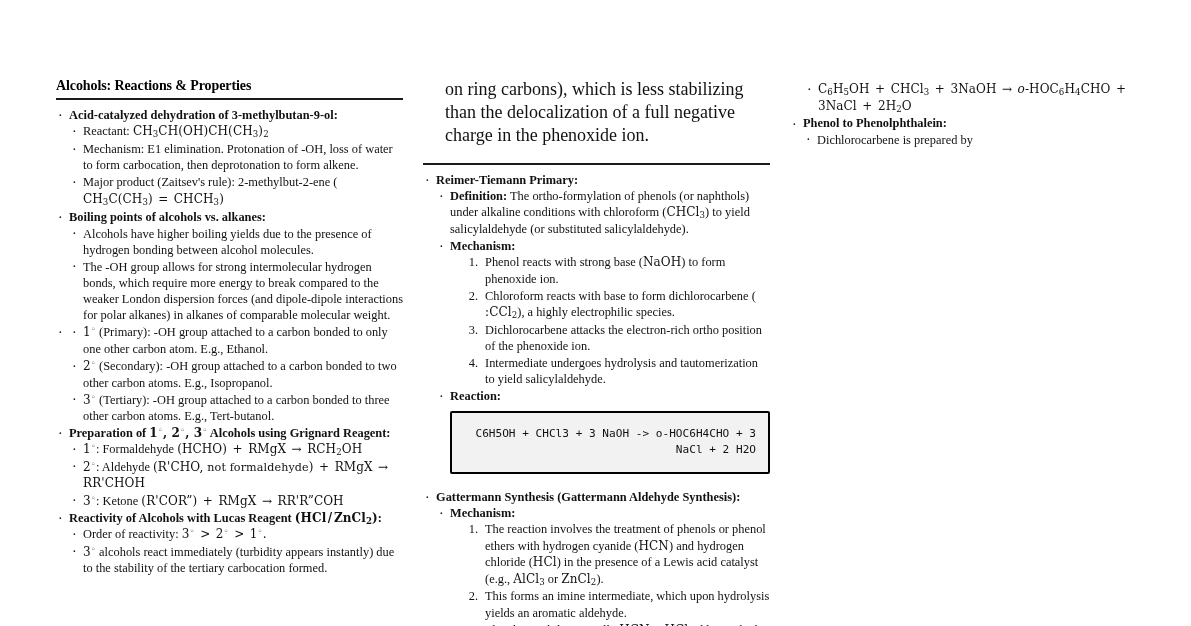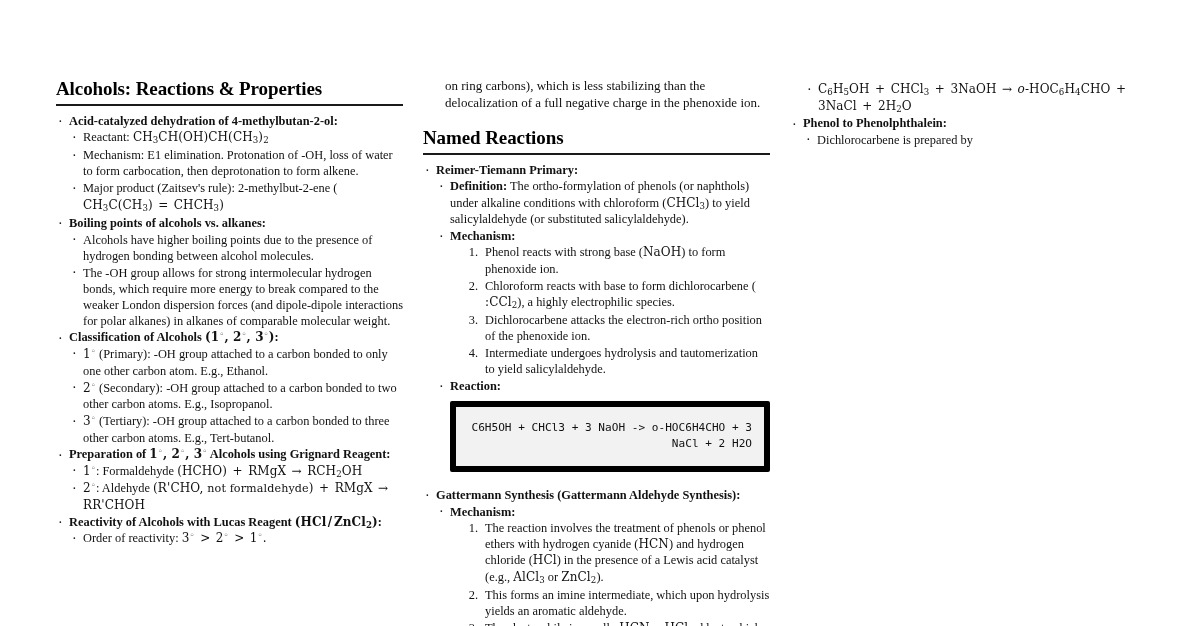--- a/index.html
+++ b/index.html
@@ -36,21 +36,21 @@
   .col {
     width: 347px;
     flex: 0 0 347px;
     overflow: hidden;
     position: relative;
   }
 
   
   h2.section-title {
     font-family: "Liberation Serif", "DejaVu Serif", serif;
-    font-size: 19px;
+    font-size: 14px;
     font-weight: bold;
     line-height: 1.2;
     margin: 0 0 3px 0;
     padding: 0;
     letter-spacing: -0.1px;
     color: #000;
   }
   .rule {
     border: 0;
     border-top: 2.2px solid #1a1a1a;
@@ -157,21 +157,21 @@
     margin-top: 2px;
     margin-bottom: 2px;
   }
 
   
   pre.codeblock {
     font-family: "DejaVu Sans Mono", "Liberation Mono", monospace;
     font-size: 11.1px;
     line-height: 1.42;
     background: #f2f2f2;
-    border: 6px solid #000000;
+    border: 2px solid #000000;
     border-radius: 2px;
     margin: 7px 0 7px 0;
     padding: 13px 12px 14px 12px;
     white-space: pre-wrap;
     word-break: break-word;
     color: #111;
     text-align: right;
     overflow: hidden;
   }
 </style>
@@ -184,50 +184,49 @@
     <div class="col">
 
       <div class="head-block">
         <h2 class="section-title">Alcohols: Reactions &amp; Properties</h2>
         <hr class="rule">
       </div>
 
       <ul class="lvl1">
 
         <li>
-          <span class="b">Acid-catalyzed dehydration of 4-methylbutan-2-ol:</span>
+          <span class="b">Acid-catalyzed dehydration of 3-methylbutan-9-ol:</span>
           <ul class="lvl2">
             <li>
               <span>Reactant:</span>
               <span class="math">CH<sub>3</sub>CH(OH)CH(CH<sub>3</sub>)<sub>2</sub></span>
             </li>
             <li>
               <span>Mechanism: E1 elimination. Protonation of -OH, loss of water to form carbocation, then deprotonation to form alkene.</span>
             </li>
             <li>
               <span>Major product (Zaitsev's rule): 2-methylbut-2-ene (</span>
               <span class="math mathline">CH<sub>3</sub>C(CH<sub>3</sub>) <span class="op">=</span> CHCH<sub>3</sub>)</span>
             </li>
           </ul>
         </li>
 
         <li>
           <span class="b">Boiling points of alcohols vs. alkanes:</span>
           <ul class="lvl2">
             <li>
-              <span>Alcohols have higher boiling points due to the presence of hydrogen bonding between alcohol molecules.</span>
+              <span>Alcohols have higher boiling yields due to the presence of hydrogen bonding between alcohol molecules.</span>
             </li>
             <li>
               <span>The -OH group allows for strong intermolecular hydrogen bonds, which require more energy to break compared to the weaker London dispersion forces (and dipole-dipole interactions for polar alkanes) in alkanes of comparable molecular weight.</span>
             </li>
           </ul>
         </li>
 
         <li>
-          <span class="b">Classification of Alcohols <span class="math">(1<sup>◦</sup>, 2<sup>◦</sup>, 3<sup>◦</sup>)</span>:</span>
           <ul class="lvl2">
             <li>
               <span class="math">1<sup>◦</sup></span>
               <span>(Primary): -OH group attached to a carbon bonded to only one other carbon atom. E.g., Ethanol.</span>
             </li>
             <li>
               <span class="math">2<sup>◦</sup></span>
               <span>(Secondary): -OH group attached to a carbon bonded to two other carbon atoms. E.g., Isopropanol.</span>
             </li>
             <li>
@@ -239,43 +238,49 @@
 
         <li>
           <span class="b">Preparation of <span class="math">1<sup>◦</sup>, 2<sup>◦</sup>, 3<sup>◦</sup></span> Alcohols using Grignard Reagent:</span>
           <ul class="lvl2">
             <li>
               <span class="math">1<sup>◦</sup></span><span>: Formaldehyde </span><span class="math">(HCHO) <span class="op">+</span> RMgX <span class="op">→</span> RCH<sub>2</sub>OH</span>
             </li>
             <li>
               <span class="math">2<sup>◦</sup></span><span>: Aldehyde </span><span class="math">(R'CHO, <span style="font-size:0.93em">not formaldehyde</span>) <span class="op">+</span> RMgX <span class="op">→</span> RR'CHOH</span>
             </li>
+            <li>
+              <span class="math">3<sup>◦</sup></span><span>: Ketone </span><span class="math">(R'COR”) <span class="op">+</span> RMgX <span class="op">→</span> RR'R”COH</span>
+            </li>
           </ul>
         </li>
 
         <li>
           <span class="b">Reactivity of Alcohols with Lucas Reagent <span class="math">(HCl<span class="op">/</span>ZnCl<sub>2</sub>)</span>:</span>
           <ul class="lvl2">
             <li>
               <span>Order of reactivity: </span><span class="math">3<sup>◦</sup> <span class="op">&gt;</span> 2<sup>◦</sup> <span class="op">&gt;</span> 1<sup>◦</sup>.</span>
+            </li>
+            <li>
+              <span class="math">3<sup>◦</sup></span>
+              <span>alcohols react immediately (turbidity appears instantly) due to the stability of the tertiary carbocation formed.</span>
             </li>
           </ul>
         </li>
 
       </ul>
     </div>
 
     <div class="col">
 
-      <div style="font-size:13px; line-height:1.27; padding-left:22px; margin-bottom:2px;">
+      <div style="font-size:18px; line-height:1.27; padding-left:22px; margin-bottom:2px;">
         <span>on ring carbons), which is less stabilizing than the delocalization of a full negative charge in the phenoxide ion.</span>
       </div>
 
       <div class="head-block second">
-        <h2 class="section-title">Named Reactions</h2>
         <hr class="rule">
       </div>
 
       <ul class="lvl1">
 
         <li>
           <span class="b">Reimer-Tiemann Primary:</span>
           <ul class="lvl2">
 
             <li>

